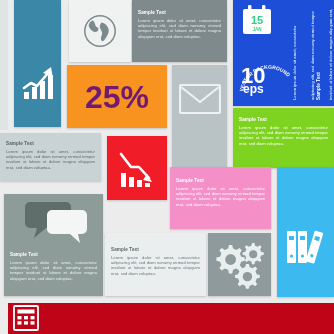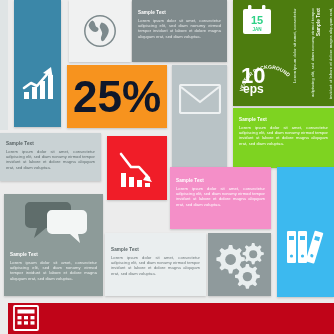--- a/index.html
+++ b/index.html
@@ -10,21 +10,21 @@
     overflow:hidden;
     position:relative;
   }
   #canvas{position:absolute;inset:0;background:#ececec;}
   .tile{position:absolute;box-sizing:border-box;overflow:hidden;
         box-shadow:0 1px 2px rgba(0,0,0,0.18);}
   .flat{box-shadow:none;}
   .txtbox{position:absolute;left:6px;right:6px;}
   .hd{font-weight:bold;font-size:4.6px;line-height:6px;margin:0 0 1.5px 0;letter-spacing:.1px;}
   .bd{font-size:4.1px;line-height:5.4px;margin:0;text-align:justify;letter-spacing:.05px;}
-  .big{font-size:44px;font-weight:bold;color:#0f172a;line-height:1;}
+  .big{font-size:32px;font-weight:bold;color:#701a75;line-height:1;}
   .ctr{display:flex;align-items:center;justify-content:center;height:100%;}
   .icon{display:block;}
   .vert{position:absolute;writing-mode:vertical-rl;transform:rotate(180deg);}
   .vhd{font-weight:bold;font-size:4.6px;letter-spacing:.1px;}
   .vbd{font-size:4.1px;line-height:5.4px;letter-spacing:.05px;}
 </style>
 </head>
 <body>
 
 <div id="canvas">
@@ -54,21 +54,21 @@
     </div>
   </div>
 
   <div class="tile" style="left:132px;top:0;width:95px;height:62px;background:#7f8a8c;">
     <div class="txtbox" style="top:10px;">
       <p class="hd" style="color:#ffffff;">Sample Text</p>
       <p class="bd" style="color:#e7eaea;">Lorem ipsum dolor sit amet, consectetur adipiscing elit, sed diam nonumy eirmod tempor invidunt ut labore et dolore magna aliquyam erat, sed diam voluptua.</p>
     </div>
   </div>
 
-  <div class="tile" style="left:233px;top:0;width:101px;height:106px;background:#4d7c0f;text-align:right;">
+  <div class="tile" style="left:233px;top:0;width:101px;height:106px;background:#1d4ed8;">
 
     <svg class="icon" width="32" height="34" viewBox="0 0 32 34" style="position:absolute;left:8px;top:5px;">
       <rect x="7" y="0" width="3.4" height="7" rx="1.2" fill="#fff"></rect>
       <rect x="21" y="0" width="3.4" height="7" rx="1.2" fill="#fff"></rect>
       <rect x="2" y="4" width="28" height="25" rx="2" fill="#fff"></rect>
       <text x="16" y="19" font-size="11" font-weight="bold" fill="#2ed187" text-anchor="middle" font-family="Liberation Sans, sans-serif">15</text>
       <text x="16" y="25.5" font-size="4.6" font-weight="bold" fill="#2ed187" text-anchor="middle" font-family="Liberation Sans, sans-serif">JAN</text>
     </svg>
 
     <div style="position:absolute;left:6px;top:55px;width:70px;height:46px;">

